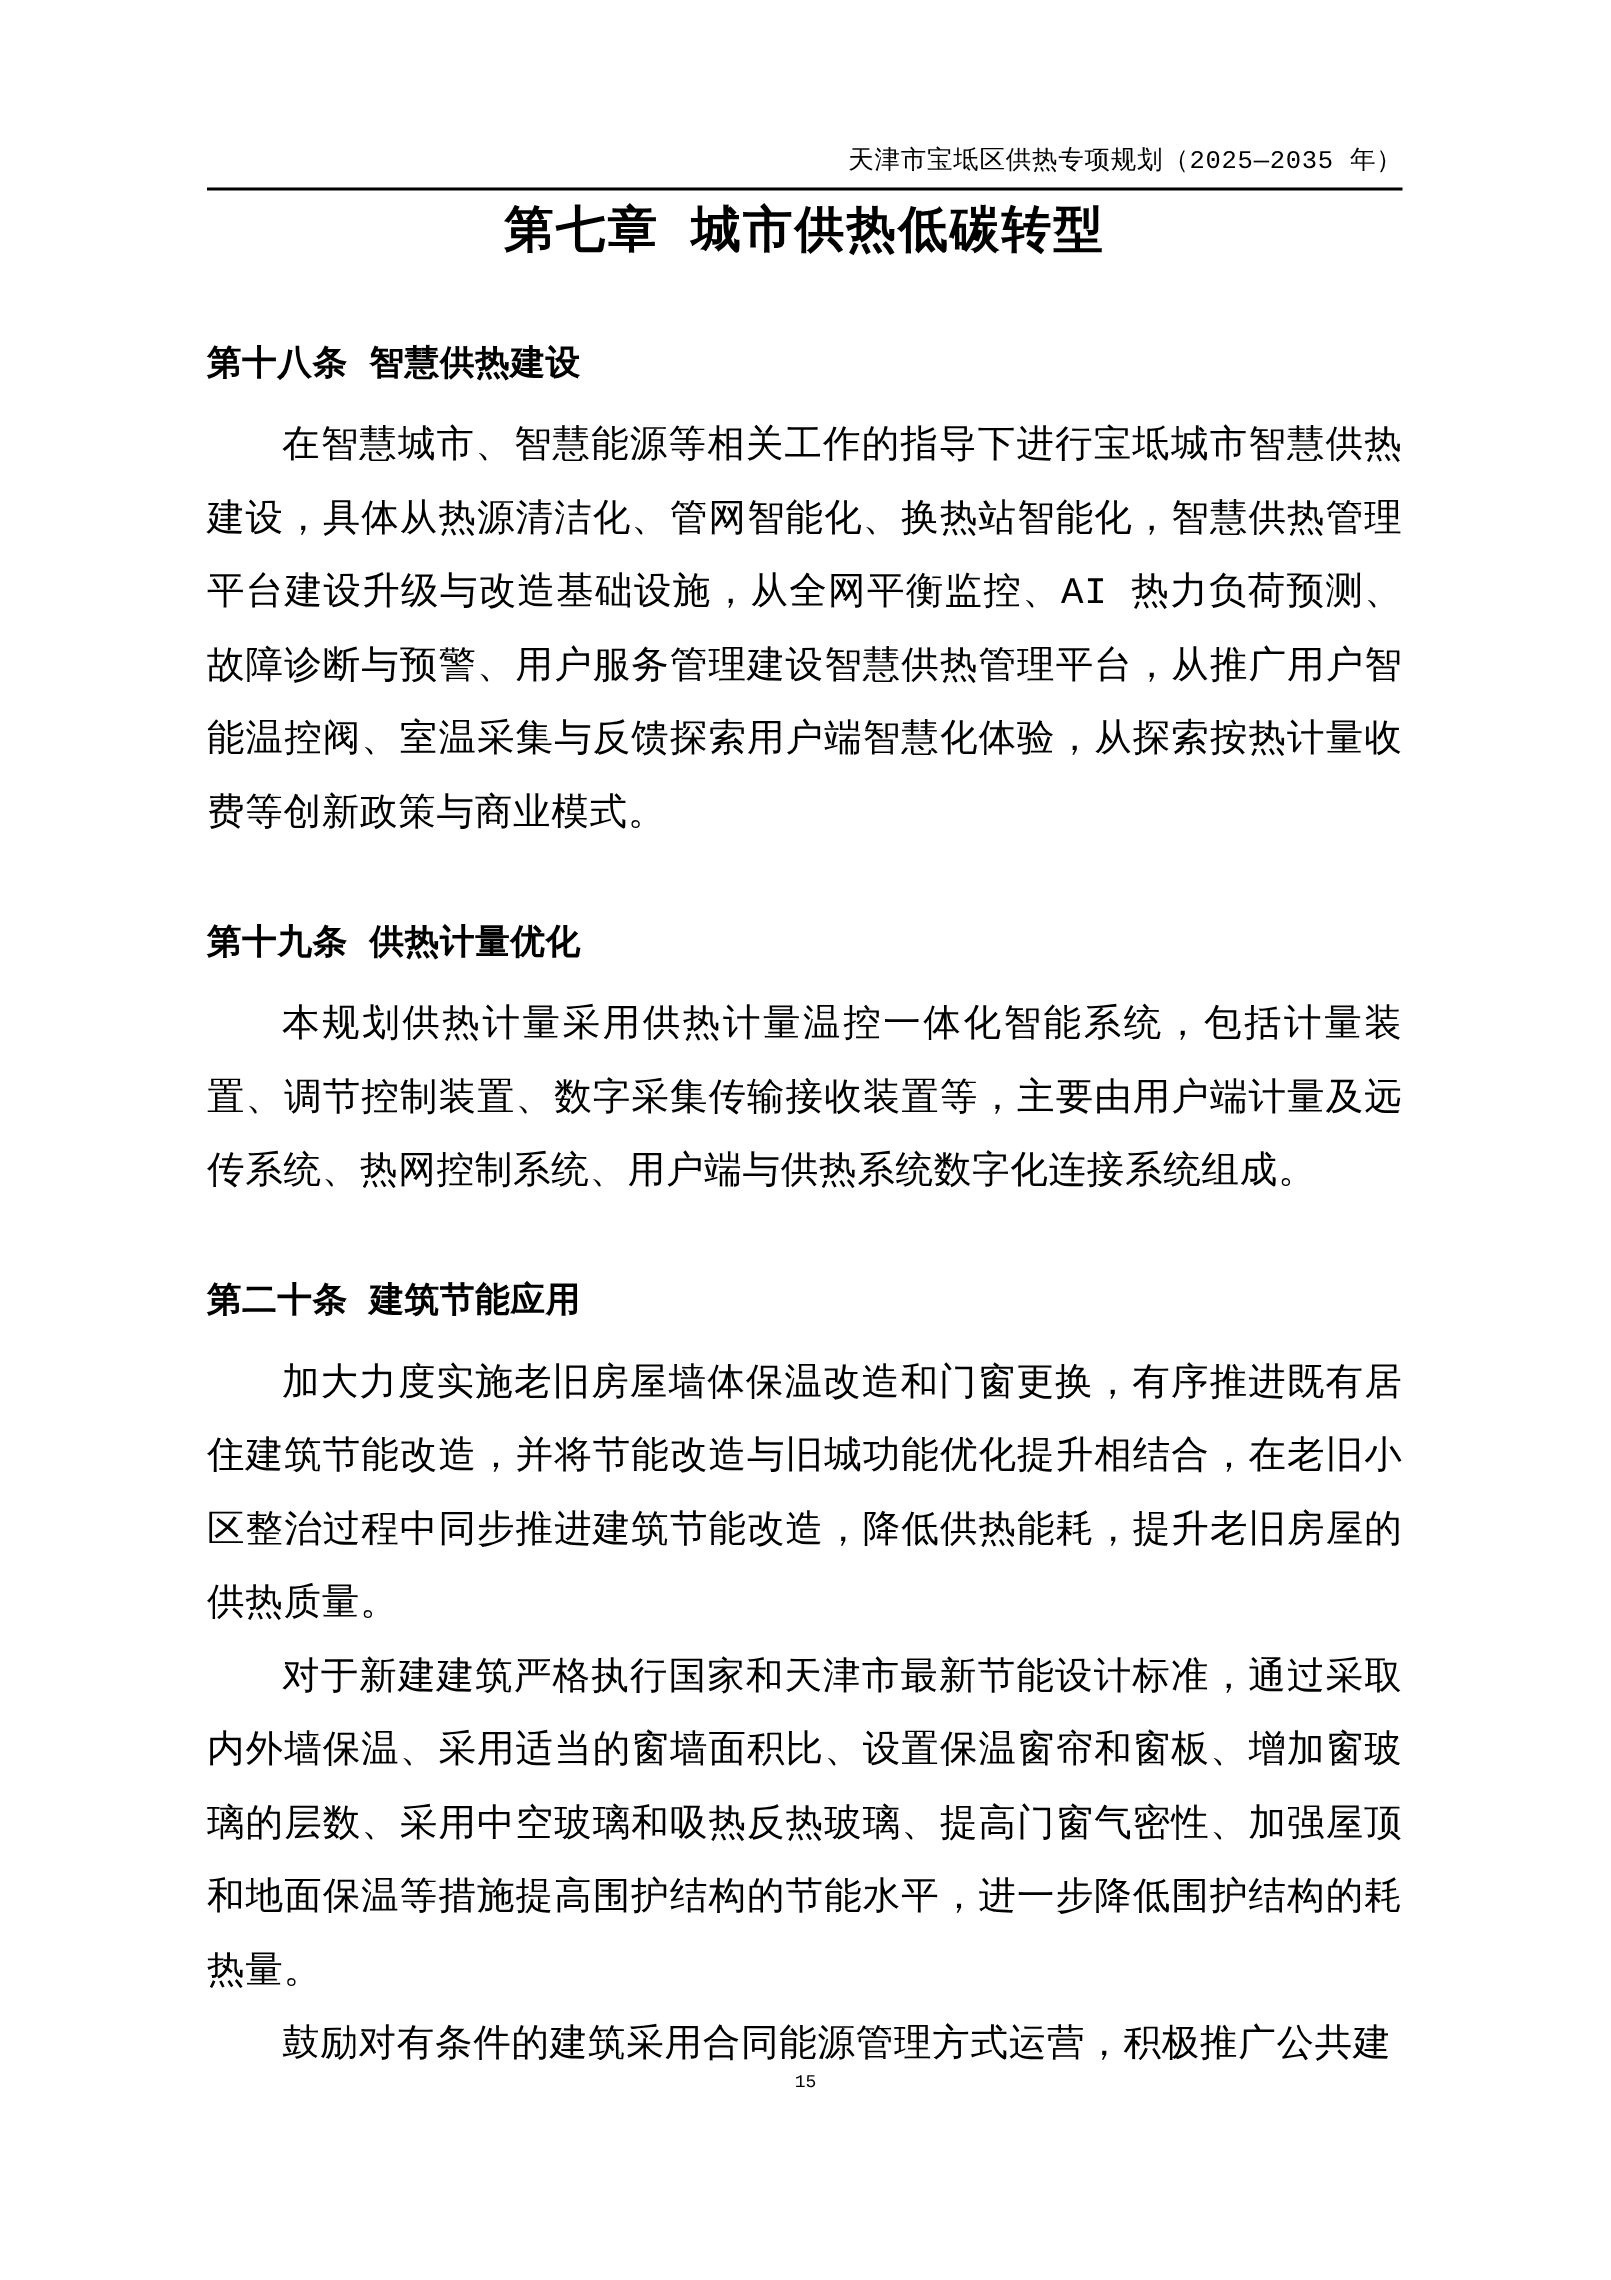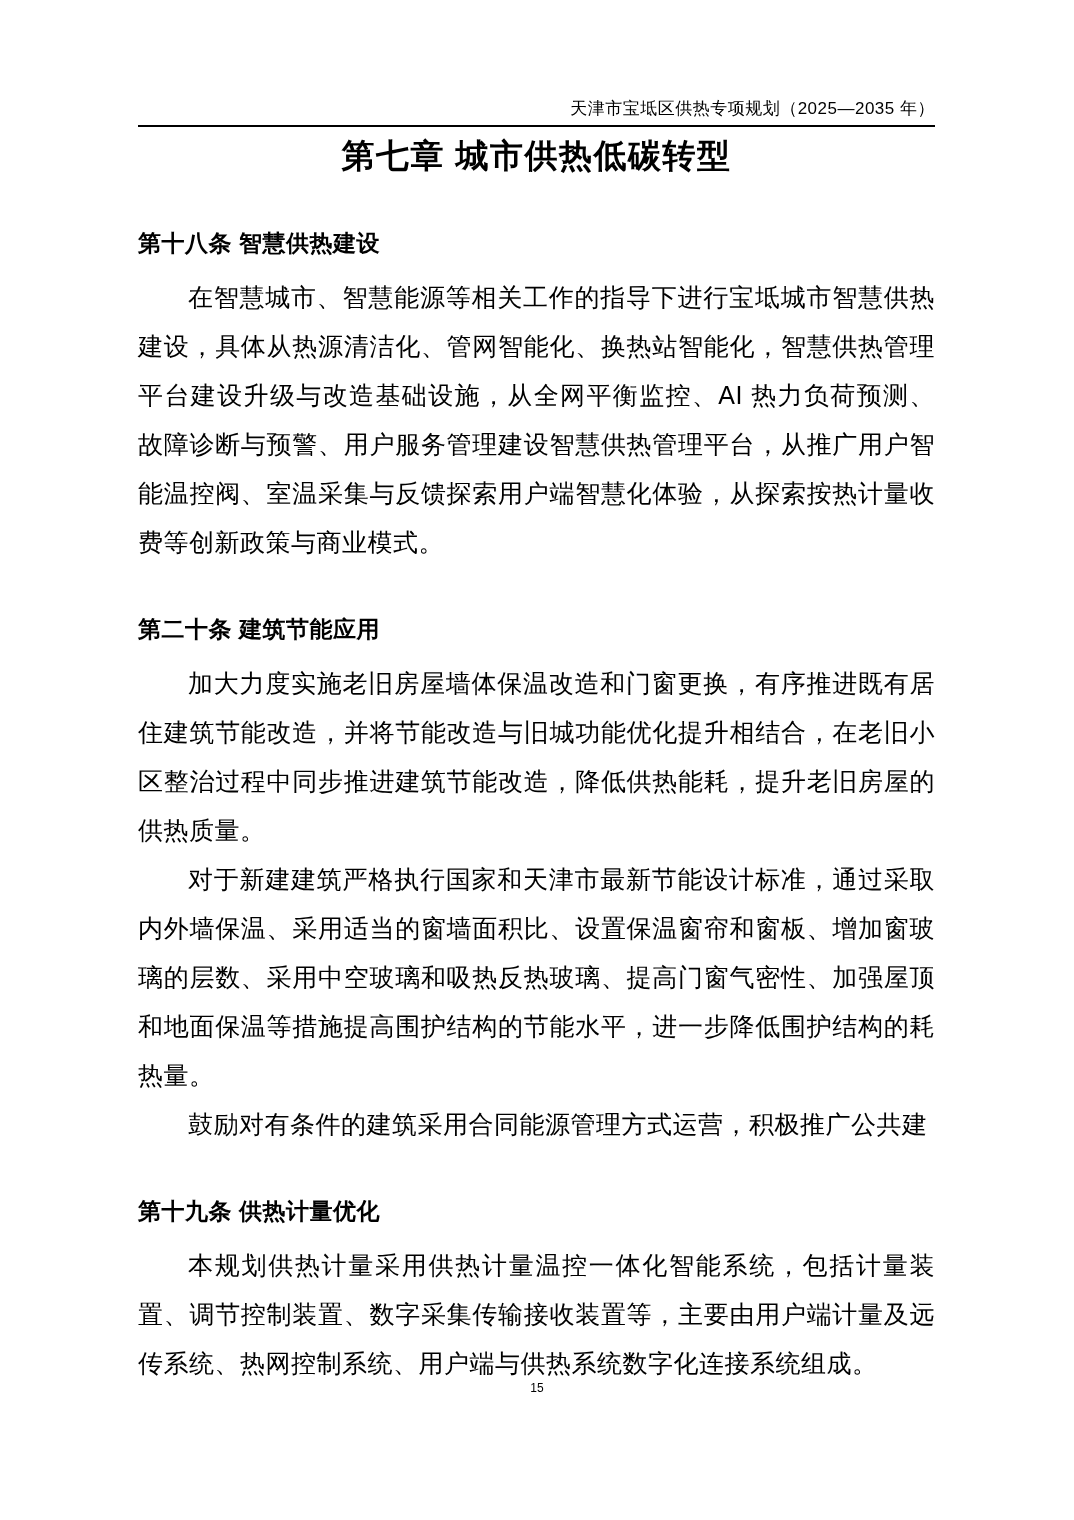--- a/index.html
+++ b/index.html
@@ -6,21 +6,21 @@
     margin: 0;
     padding: 0;
     background: #ffffff;
   }
   .page {
     position: relative;
     width: 1074px;
     height: 1520px;
     background: #ffffff;
     color: #000000;
-    font-family: Liberation Sans, sans-serif;
+    font-family: Liberation Mono, monospace;
     overflow: hidden;
   }
   .content {
     position: absolute;
     left: 138px;
     top: 0;
     width: 797px;
   }
   .running-header {
     padding-top: 98px;
@@ -74,27 +74,27 @@
     <div class="running-header">天津市宝坻区供热专项规划（2025—2035 年）</div>
 
     <h1 class="chapter-title">第七章 城市供热低碳转型</h1>
 
     <section>
       <h2 class="section-heading">第十八条 智慧供热建设</h2>
       <p class="body-para">在智慧城市、智慧能源等相关工作的指导下进行宝坻城市智慧供热建设，具体从热源清洁化、管网智能化、换热站智能化，智慧供热管理平台建设升级与改造基础设施，从全网平衡监控、AI 热力负荷预测、故障诊断与预警、用户服务管理建设智慧供热管理平台，从推广用户智能温控阀、室温采集与反馈探索用户端智慧化体验，从探索按热计量收费等创新政策与商业模式。</p>
     </section>
 
     <section>
+      <h2 class="section-heading">第十九条 供热计量优化</h2>
+      <p class="body-para">本规划供热计量采用供热计量温控一体化智能系统，包括计量装置、调节控制装置、数字采集传输接收装置等，主要由用户端计量及远传系统、热网控制系统、用户端与供热系统数字化连接系统组成。</p>
+    </section>
+
+    <section>
       <h2 class="section-heading">第二十条 建筑节能应用</h2>
       <p class="body-para">加大力度实施老旧房屋墙体保温改造和门窗更换，有序推进既有居住建筑节能改造，并将节能改造与旧城功能优化提升相结合，在老旧小区整治过程中同步推进建筑节能改造，降低供热能耗，提升老旧房屋的供热质量。</p>
       <p class="body-para">对于新建建筑严格执行国家和天津市最新节能设计标准，通过采取内外墙保温、采用适当的窗墙面积比、设置保温窗帘和窗板、增加窗玻璃的层数、采用中空玻璃和吸热反热玻璃、提高门窗气密性、加强屋顶和地面保温等措施提高围护结构的节能水平，进一步降低围护结构的耗热量。</p>
       <p class="body-para">鼓励对有条件的建筑采用合同能源管理方式运营，积极推广公共建</p>
-    </section>
-
-    <section>
-      <h2 class="section-heading">第十九条 供热计量优化</h2>
-      <p class="body-para">本规划供热计量采用供热计量温控一体化智能系统，包括计量装置、调节控制装置、数字采集传输接收装置等，主要由用户端计量及远传系统、热网控制系统、用户端与供热系统数字化连接系统组成。</p>
     </section>
 
   </div>
 
   <div class="page-number">15</div>
 </div>
 
 </body></html>

